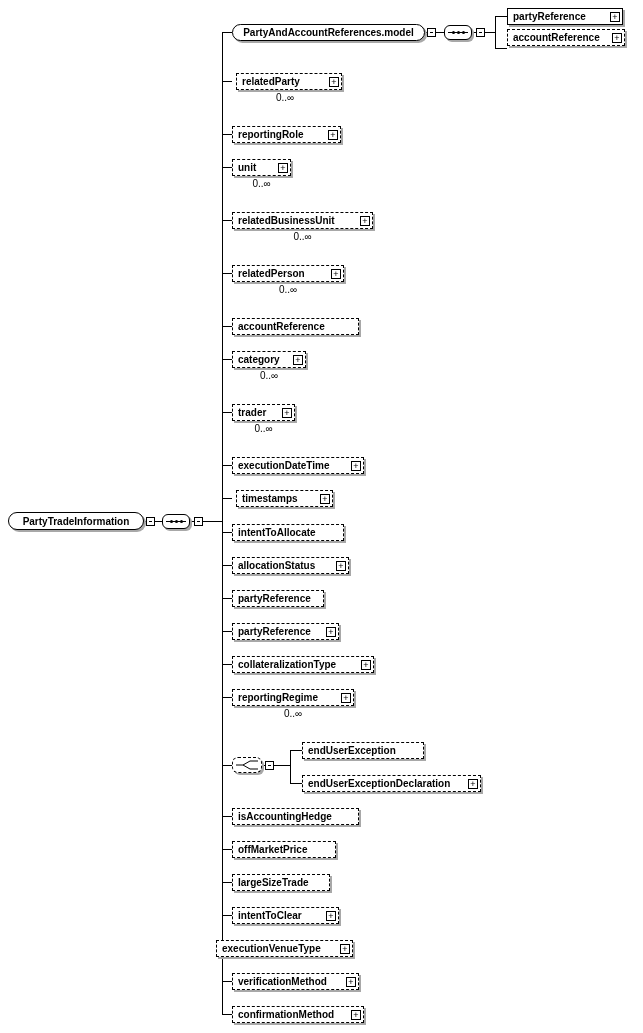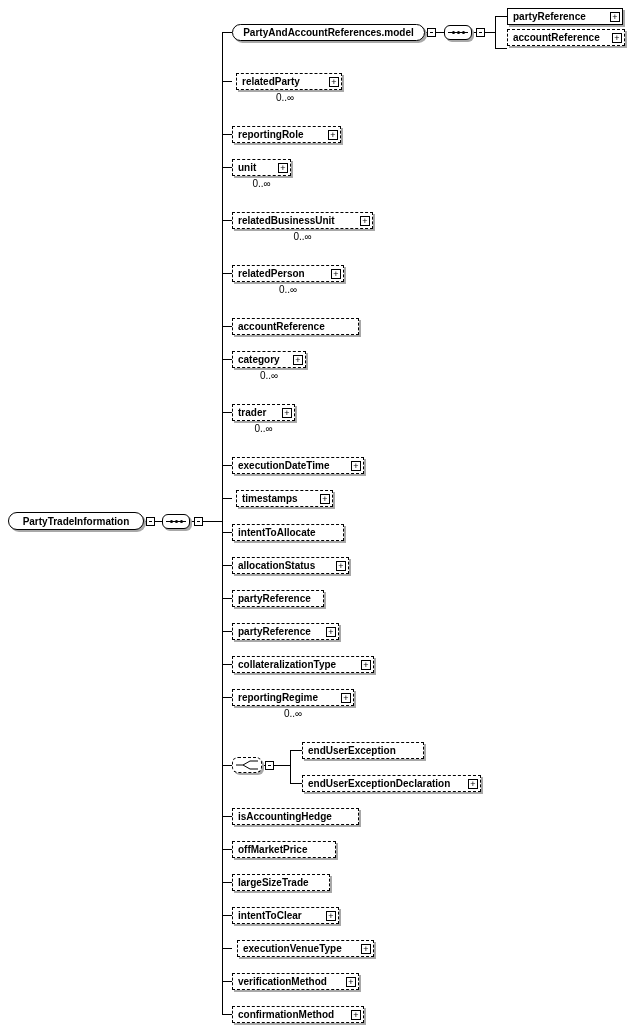--- a/index.html
+++ b/index.html
@@ -216,21 +216,21 @@
 
   <div class="box dash" style="left:232px;top:874px;width:98px">
     <span>largeSizeTrade</span>
   </div>
 
   <div class="box dash hasexp" style="left:232px;top:907px;width:107px">
     <span>intentToClear</span>
     <span class="exp">+</span>
   </div>
 
-  <div class="box dash hasexp" style="left:237px;top:940px;width:137px">
+  <div class="box dash hasexp" style="left:216px;top:940px;width:137px">
     <span>executionVenueType</span>
     <span class="exp">+</span>
   </div>
 
   <div class="box dash hasexp" style="left:232px;top:973px;width:127px">
     <span>verificationMethod</span>
     <span class="exp">+</span>
   </div>
 
   <div class="box dash hasexp" style="left:232px;top:1006px;width:132px">

